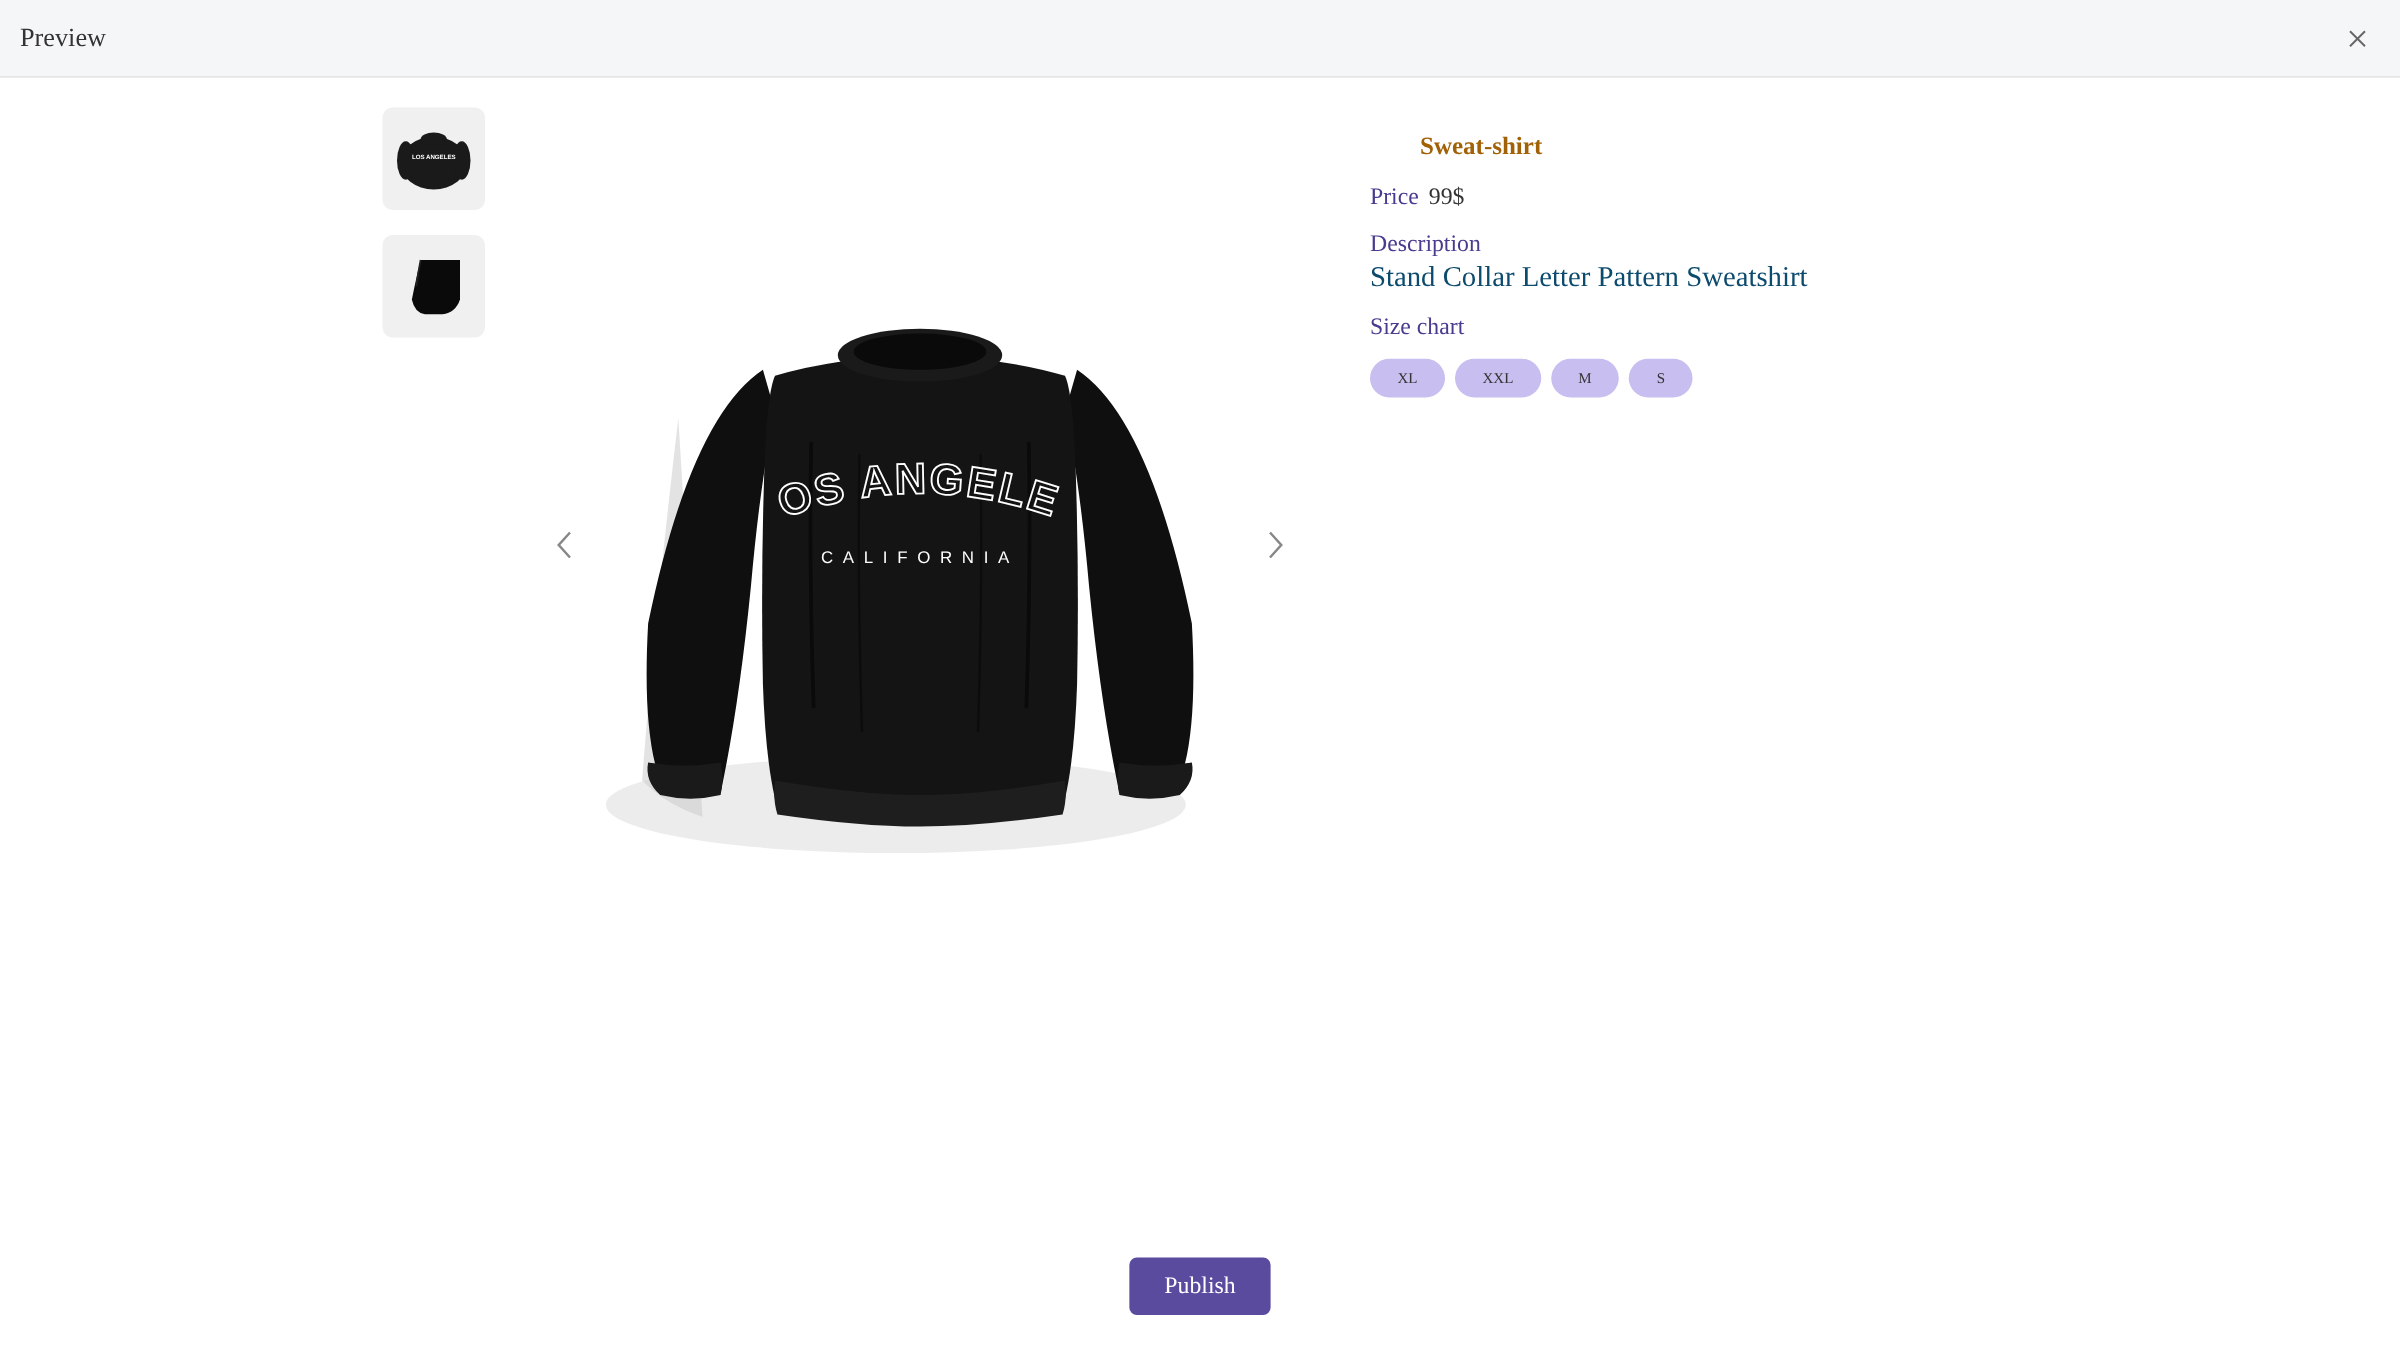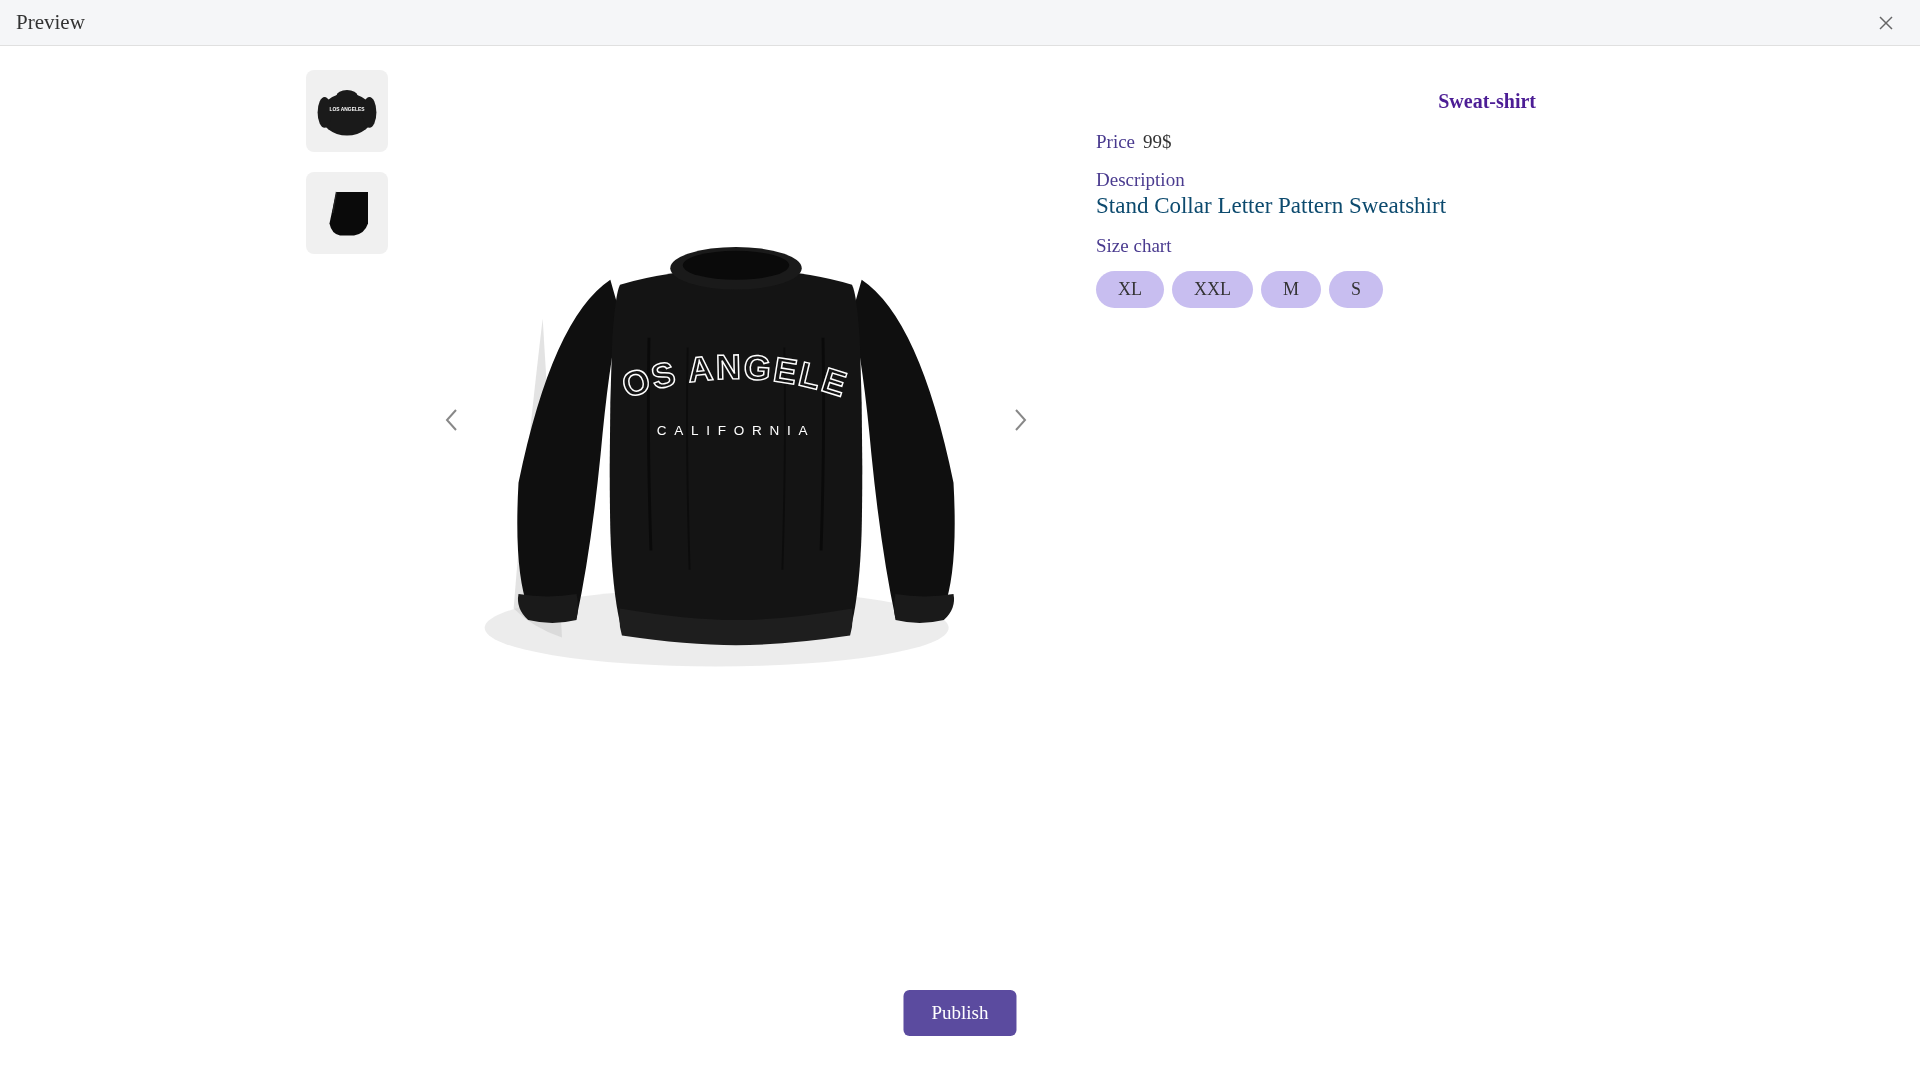--- a/index.html
+++ b/index.html
@@ -10,21 +10,21 @@
     
     body {
       font-family: Georgia, 'Times New Roman', serif;
       background: #ffffff;
       width: 1920px;
       height: 1080px;
       overflow: hidden;
     }
     
     .header {
-      height: 46px;
+      height: 62px;
       background: #f5f6f8;
       border-bottom: 1px solid #e0e0e0;
       display: flex;
       align-items: center;
       justify-content: space-between;
       padding: 0 24px 0 16px;
     }
     
     .header-title {
       font-size: 21px;
@@ -129,24 +129,24 @@
       height: 570px;
     }
     
     .product-info {
       margin-left: 50px;
       padding-top: 20px;
       width: 400px;
     }
     
     .product-title {
-      color: #4c1d95;
+      color: #a16207;
       font-size: 20px;
       font-weight: 600;
-      text-align: right;
+      text-align: left;
       margin-bottom: 18px;
       width: 400px;
       margin-left: 40px;
     }
     
     .info-row {
       margin-bottom: 16px;
     }
     
     .info-label {
@@ -181,21 +181,21 @@
     .sizes {
       display: flex;
       gap: 8px;
     }
     
     .size-pill {
       background: #c8bef0;
       color: #333;
       padding: 8px 22px;
       border-radius: 20px;
-      font-size: 18px;
+      font-size: 12px;
       cursor: pointer;
       border: none;
       font-family: inherit;
     }
     
     .publish-btn {
       position: absolute;
       bottom: 28px;
       left: 50%;
       transform: translateX(-50%);

